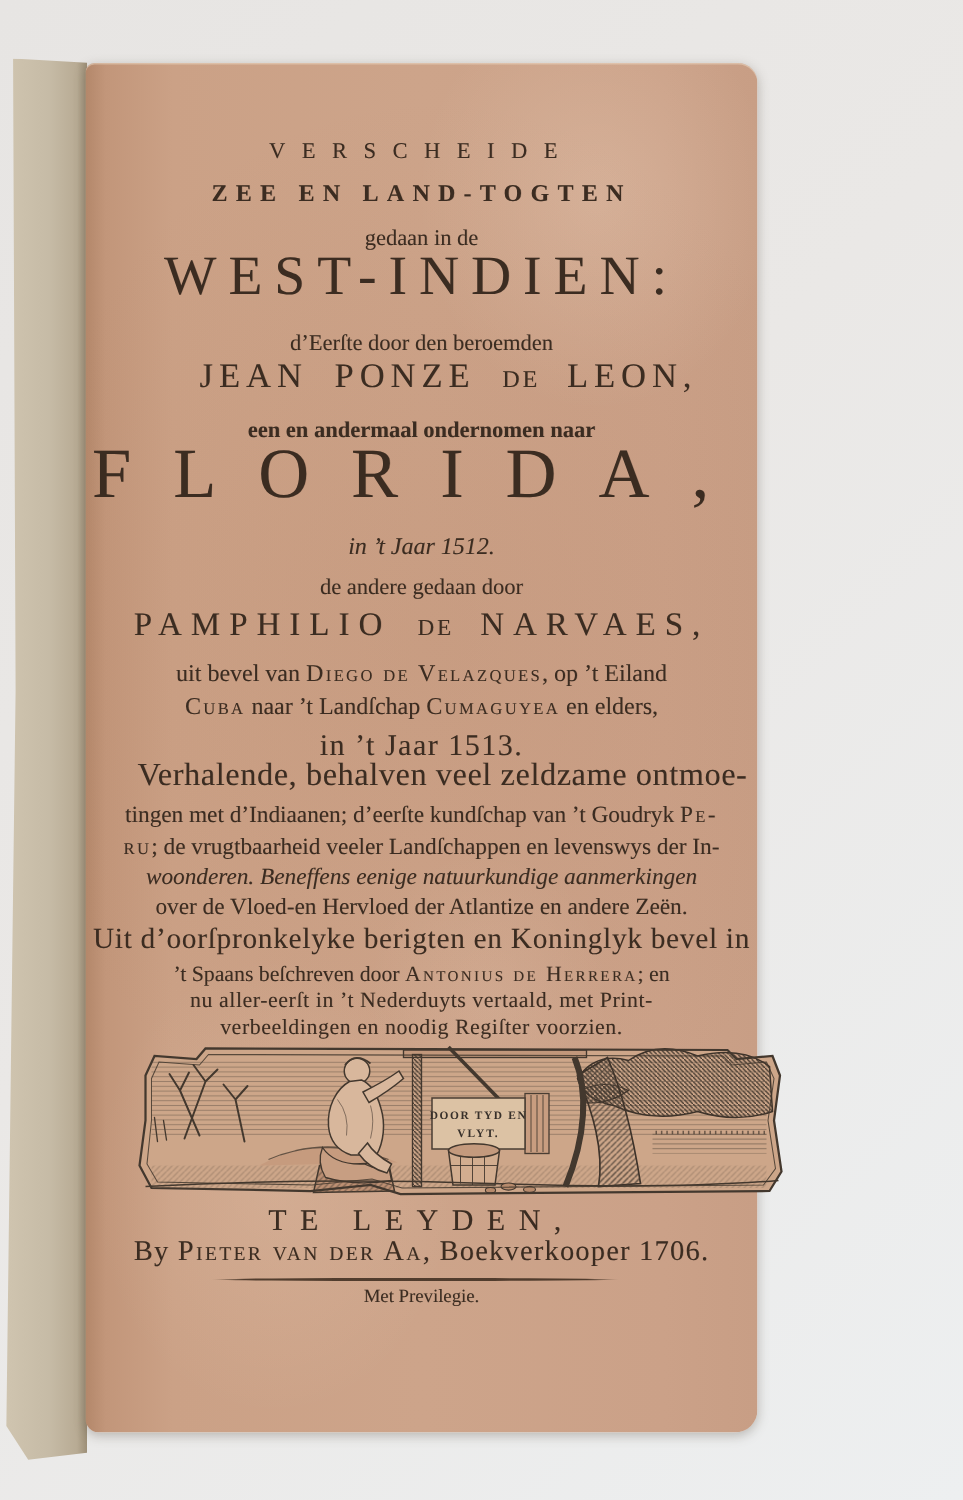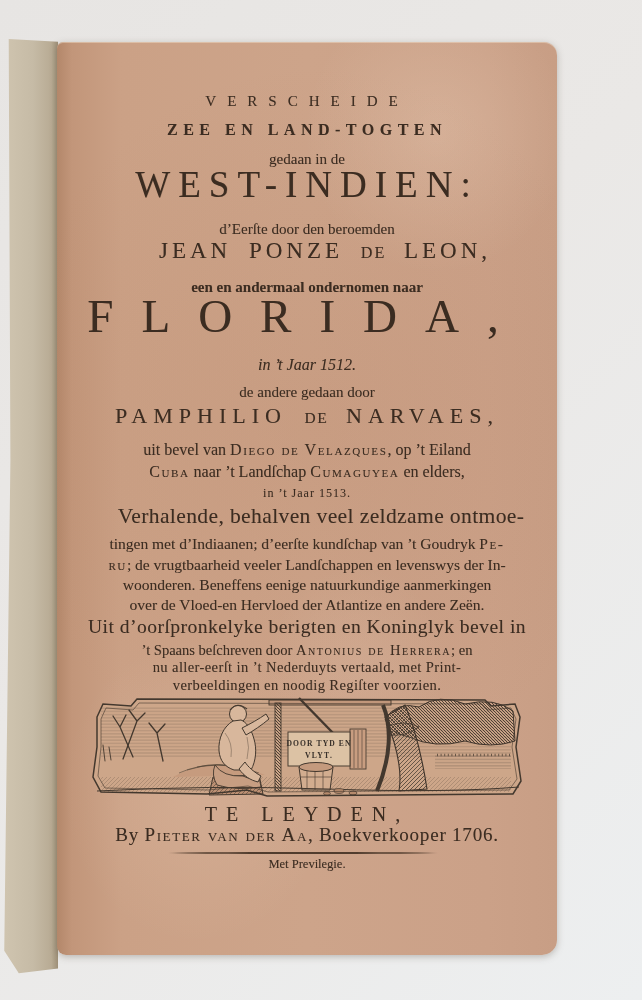--- a/index.html
+++ b/index.html
@@ -10,21 +10,21 @@
     color:#3b2c21;
   }
   
   .flyleaf{
     position:absolute;left:2px;top:39px;width:56px;height:936px;
     background:linear-gradient(90deg,#d0c5b0 0%,#c6bba6 55%,#b8ab94 88%,#9d8f77 100%);
     clip-path:polygon(12% 0%,100% 0.3%,100% 99.3%,30% 99.8%,4% 97.4%,15% 45%);
   }
   
   .page{
-    position:absolute;left:57px;top:42px;width:500px;height:913px;
+    position:absolute;left:57px;top:42px;width:448px;height:913px;
     border-radius:6px 13px 15px 9px;
     background:
       radial-gradient(90% 55% at 52% 42%, rgba(173,117,86,0.16), rgba(0,0,0,0) 72%),
       radial-gradient(38% 22% at 76% 10%, rgba(255,236,216,0.20), rgba(0,0,0,0) 70%),
       radial-gradient(45% 28% at 28% 82%, rgba(255,233,212,0.14), rgba(0,0,0,0) 60%),
       radial-gradient(30% 18% at 60% 68%, rgba(255,240,225,0.10), rgba(0,0,0,0) 60%),
       linear-gradient(90deg,#b3876a 0%,#c2967a 3%,#cba186 13%,#cda48a 50%,#cba188 86%,#c89e85 100%);
     box-shadow:0 2px 7px rgba(95,85,75,.35), inset 0 1px 0 rgba(242,227,206,.45);
   }
   .tl{position:absolute;left:0;right:0;text-align:center;white-space:nowrap;line-height:1.05;
@@ -39,25 +39,25 @@
   .l04{top:124px;font-size:37px;letter-spacing:8px;}
   .l05{top:180px;font-size:15px;}
   .l06{top:197px;font-size:23px;letter-spacing:4px;word-spacing:8px;padding-left:36px;}
   .l07{top:238px;font-size:15px;font-weight:bold;}
   .l08{top:250px;font-size:47px;letter-spacing:28px;}
   .l09{top:315px;font-size:16px;}
   .l10{top:343px;font-size:15px;}
   .l11{top:362px;font-size:22px;letter-spacing:6px;word-spacing:6px;}
   .l12{top:400px;font-size:16px;}
   .l13{top:422px;font-size:16px;}
-  .l14{top:445px;font-size:12px;letter-spacing:1px;text-align:center;}
+  .l14{top:445px;font-size:20px;letter-spacing:1px;text-align:center;}
   .l15{top:463px;font-size:21.5px;letter-spacing:.4px;padding-left:28px;}
   .l16{top:494px;font-size:15.5px;}
   .l17{top:515px;font-size:15.5px;}
-  .l18{top:535px;font-size:15.5px;}
+  .l18{top:535px;font-size:15.5px;font-style:italic;}
   .l19{top:555px;font-size:15.5px;}
   .l20{top:575px;font-size:19.5px;letter-spacing:.5px;}
   .l21{top:601px;font-size:14.5px;}
   .l22{top:618px;font-size:14.5px;letter-spacing:.4px;}
   .l23{top:636px;font-size:14.5px;letter-spacing:.4px;}
   .l24{top:762px;font-size:20px;letter-spacing:9px;}
   .l25{top:783px;font-size:19px;letter-spacing:.8px;}
   .l26{top:816px;font-size:12.5px;text-align:center;}
   .rule{
     position:absolute;top:810px;left:50%;width:272px;margin-left:-140px;height:2px;

